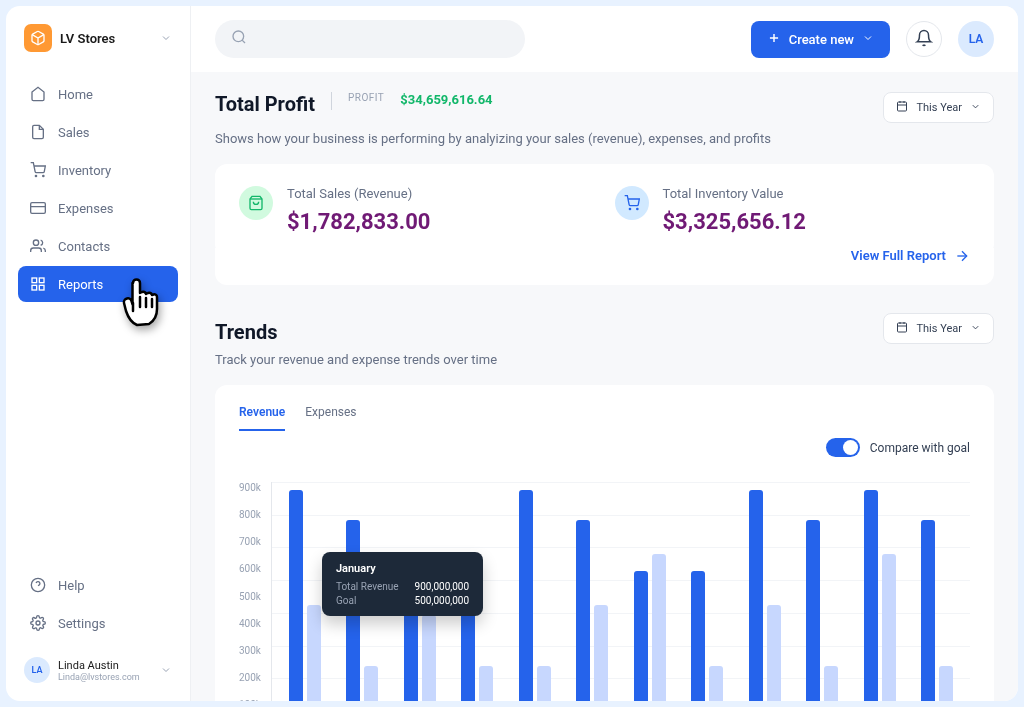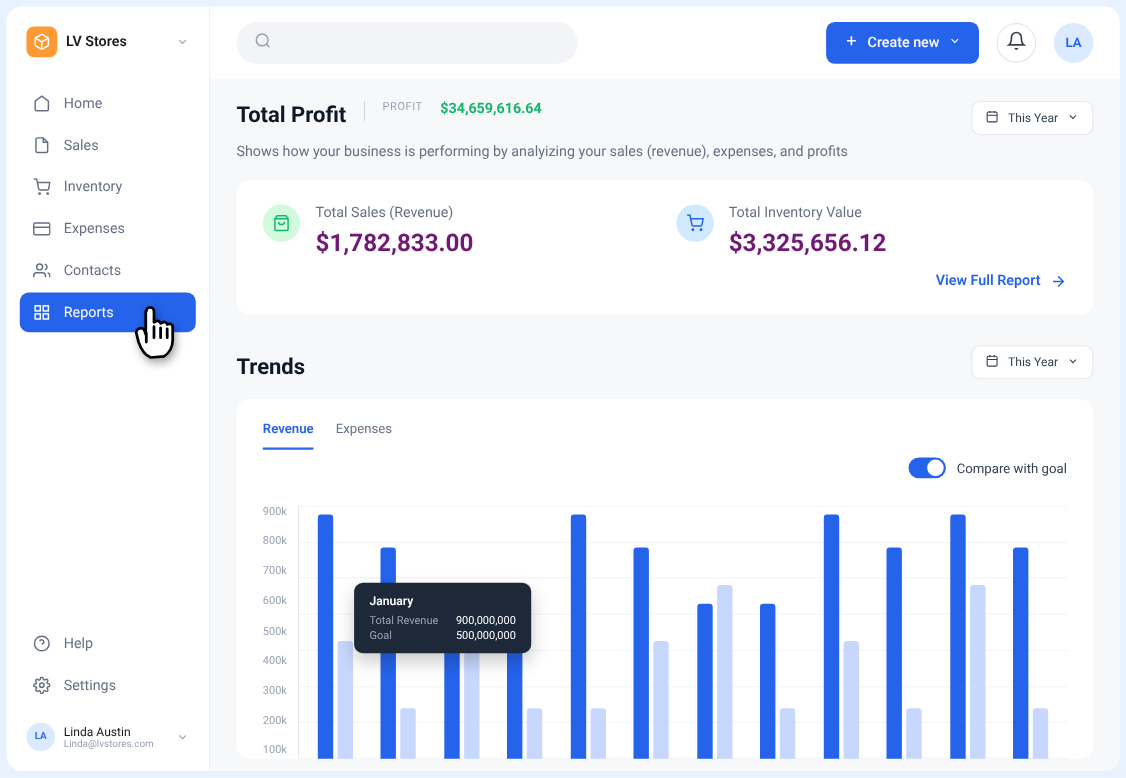--- a/index.html
+++ b/index.html
@@ -293,20 +293,21 @@
                 <line x1="16" y1="2" x2="16" y2="6"></line>
                 <line x1="8" y1="2" x2="8" y2="6"></line>
                 <line x1="3" y1="10" x2="21" y2="10"></line>
               </svg></span>
           <span>This Year</span>
           <span><svg width="11" height="11" viewBox="0 0 24 24" fill="none" stroke="currentColor" stroke-width="2">
                 <polyline points="6 9 12 15 18 9"></polyline>
               </svg></span>
         </button>
       </div>
+      <p class="sec-desc">Track your revenue and expense trends over time</p>
 
       <div class="chart-card">
         <div class="tabs">
           <div class="tab active">Revenue</div>
           <div class="tab">Expenses</div>
         </div>
         <div class="compare-row">
           <div class="toggle"></div>
           <span class="compare-label">Compare with goal</span>
         </div>

